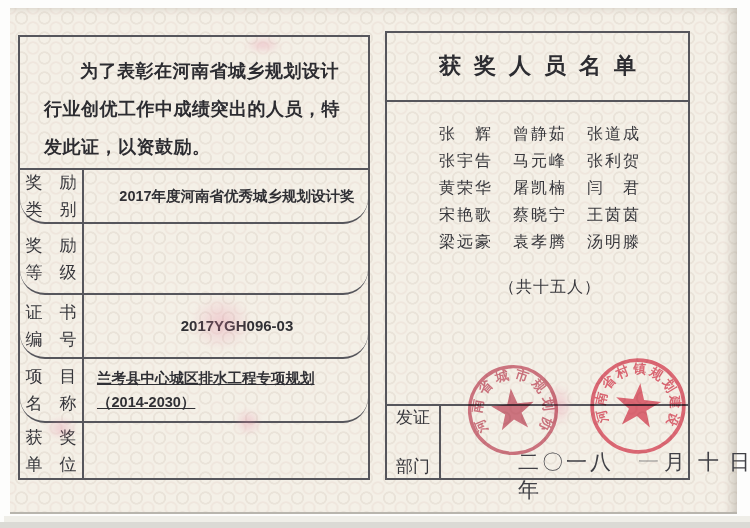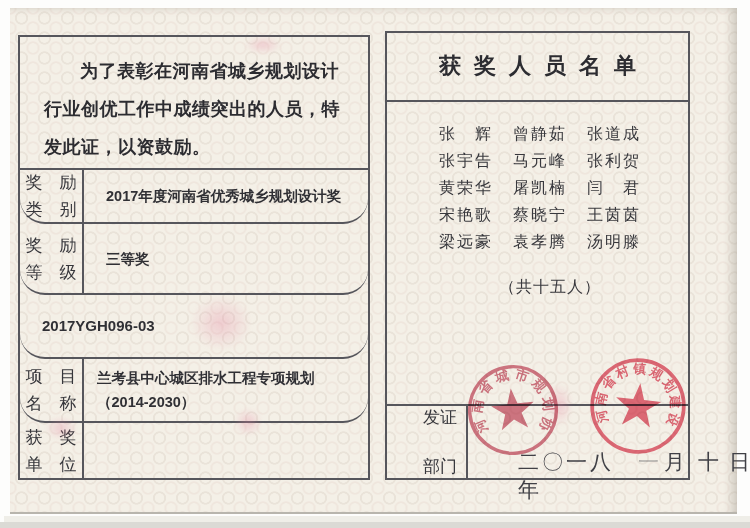--- a/index.html
+++ b/index.html
@@ -41,39 +41,39 @@
   .lcell-label {
     flex:0 0 64px; border-right:2px solid #56565c;
     display:flex; flex-direction:column; justify-content:center; align-items:center;
     font-size:17px; line-height:27px; color:#36363b;
   }
   .lcell-value {
     flex:1; display:flex; flex-direction:column; justify-content:center;
     font-family:"Liberation Sans","DejaVu Sans",sans-serif; font-weight:bold;
     font-size:14.5px; line-height:24px; color:#303035;
   }
-  .lcell-value.center { align-items:flex-start; text-align:center;padding-left:22px; }
-  .lcell-value.left   { align-items:flex-start; padding-left:13px; text-align:left; }
+  .lcell-value.center { align-items:center; text-align:center;padding-left:22px; }
+  .lcell-value.left   { align-items:flex-start; padding-left:13px; text-align:left;text-decoration:underline; }
 
   
   .title-cell {
     height:72px; border-bottom:2px solid #56565c;
     display:flex; align-items:center; justify-content:center;
     font-size:22px; font-weight:600; letter-spacing:13px; padding-left:13px;
     color:#2c2c31;
   }
   .names-cell { height:317px; border-bottom:2px solid #56565c; padding:24px 0 0 52px; }
   .names-grid {
     display:grid; grid-template-columns:56px 56px 56px;
     column-gap:18px; row-gap:11px;
     font-size:16px; line-height:16px; color:#38383d; font-weight:500;
     letter-spacing:2px; white-space:nowrap;
   }
   .count-note { margin-top:27px; text-align:center; padding-right:27px; font-size:16px; color:#38383d; letter-spacing:1px; }
-  .footer-cell { flex:1; display:flex;margin-left:27px; }
+  .footer-cell { flex:1; display:flex; }
   .issuer-label {
     flex:0 0 54px; border-right:2px solid #56565c;
     display:flex; flex-direction:column; justify-content:center; align-items:center; gap:26px;
     font-size:17px; color:#36363b;
   }
   .stamp-area { flex:1; position:relative; }
 
   
   .date-line {
     position:absolute; left:518px; top:448px; z-index:2;
@@ -120,26 +120,27 @@
       <div class="lcell-value center">
         <div>2017年度河南省优秀城乡规划设计奖</div>
       </div>
     </div>
 
     <div class="lrow" style="height:71px">
       <div class="lcell-label">
         <div>奖　励</div>
         <div>等　级</div>
       </div>
-      <div class="lcell-value center">
-        <div>三等奖</div>
-      </div>
     </div>
 
     <div class="lrow" style="height:64px">
+      <div class="lcell-label">
+        <div>证　书</div>
+        <div>编　号</div>
+      </div>
       <div class="lcell-value center">
         <div style="font-size:15px">2017YGH096-03</div>
       </div>
     </div>
 
     <div class="lrow" style="height:64px">
       <div class="lcell-label">
         <div>项　目</div>
         <div>名　称</div>
       </div>

